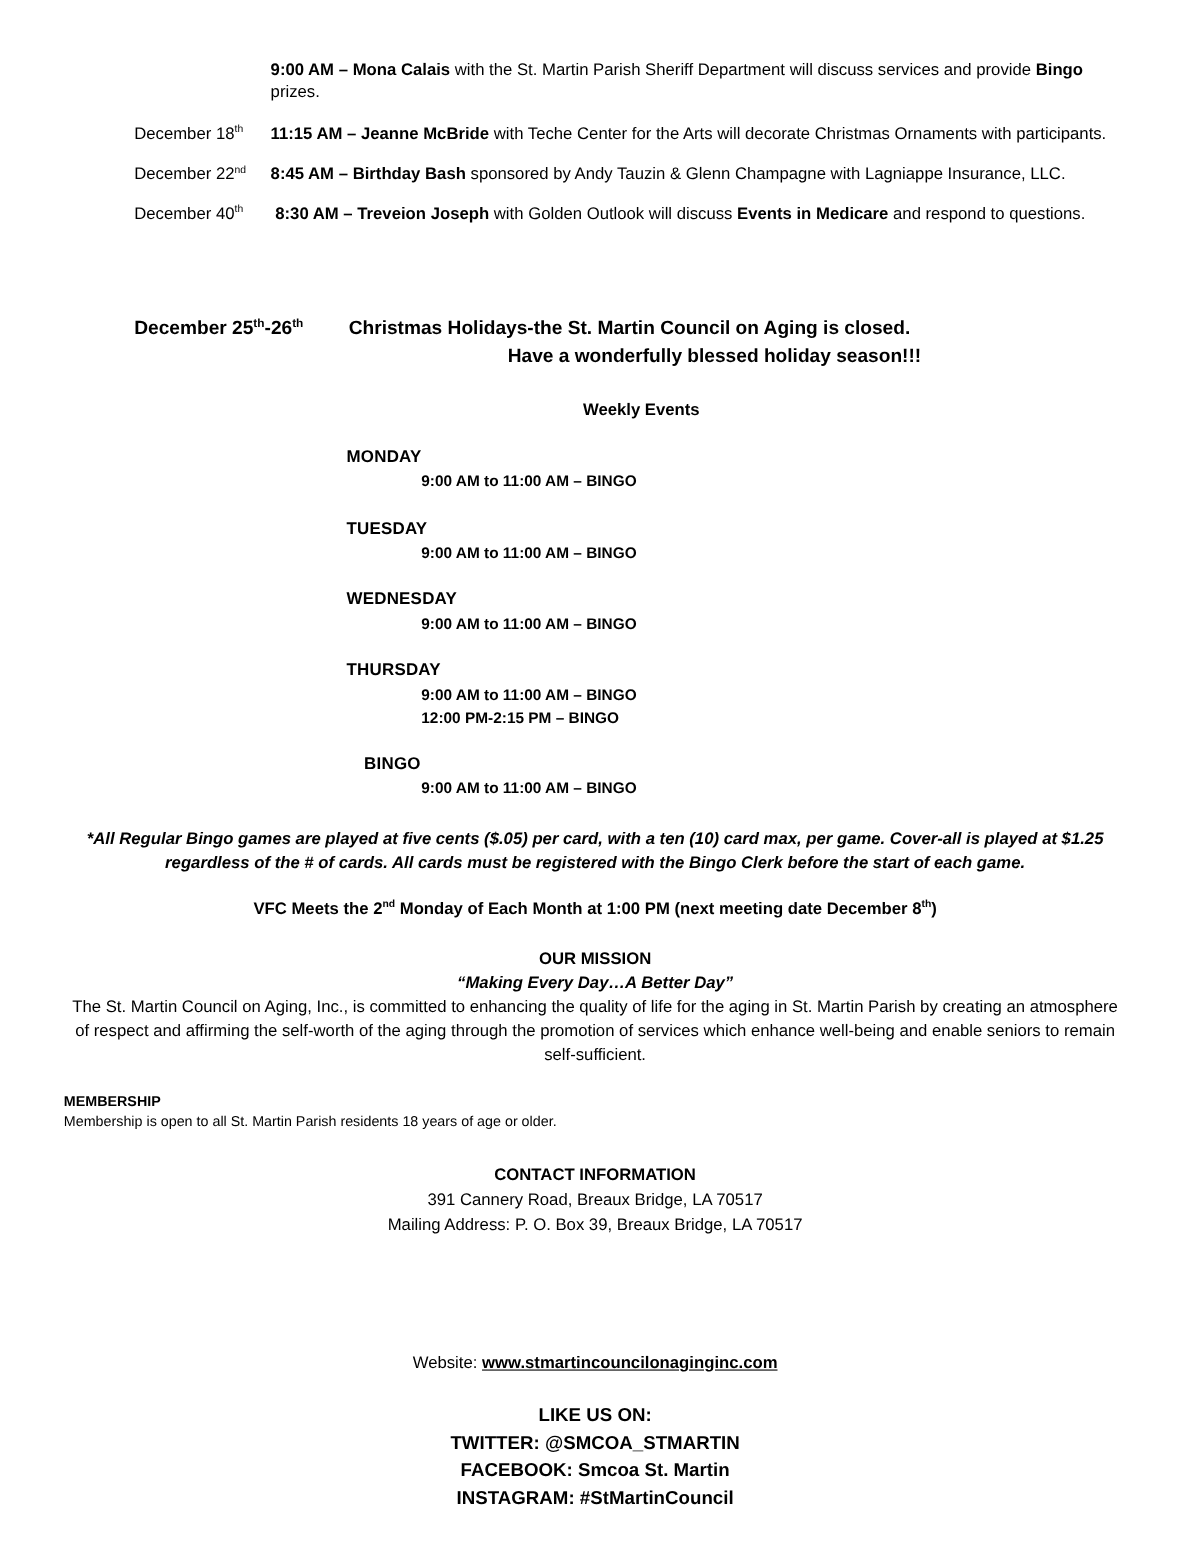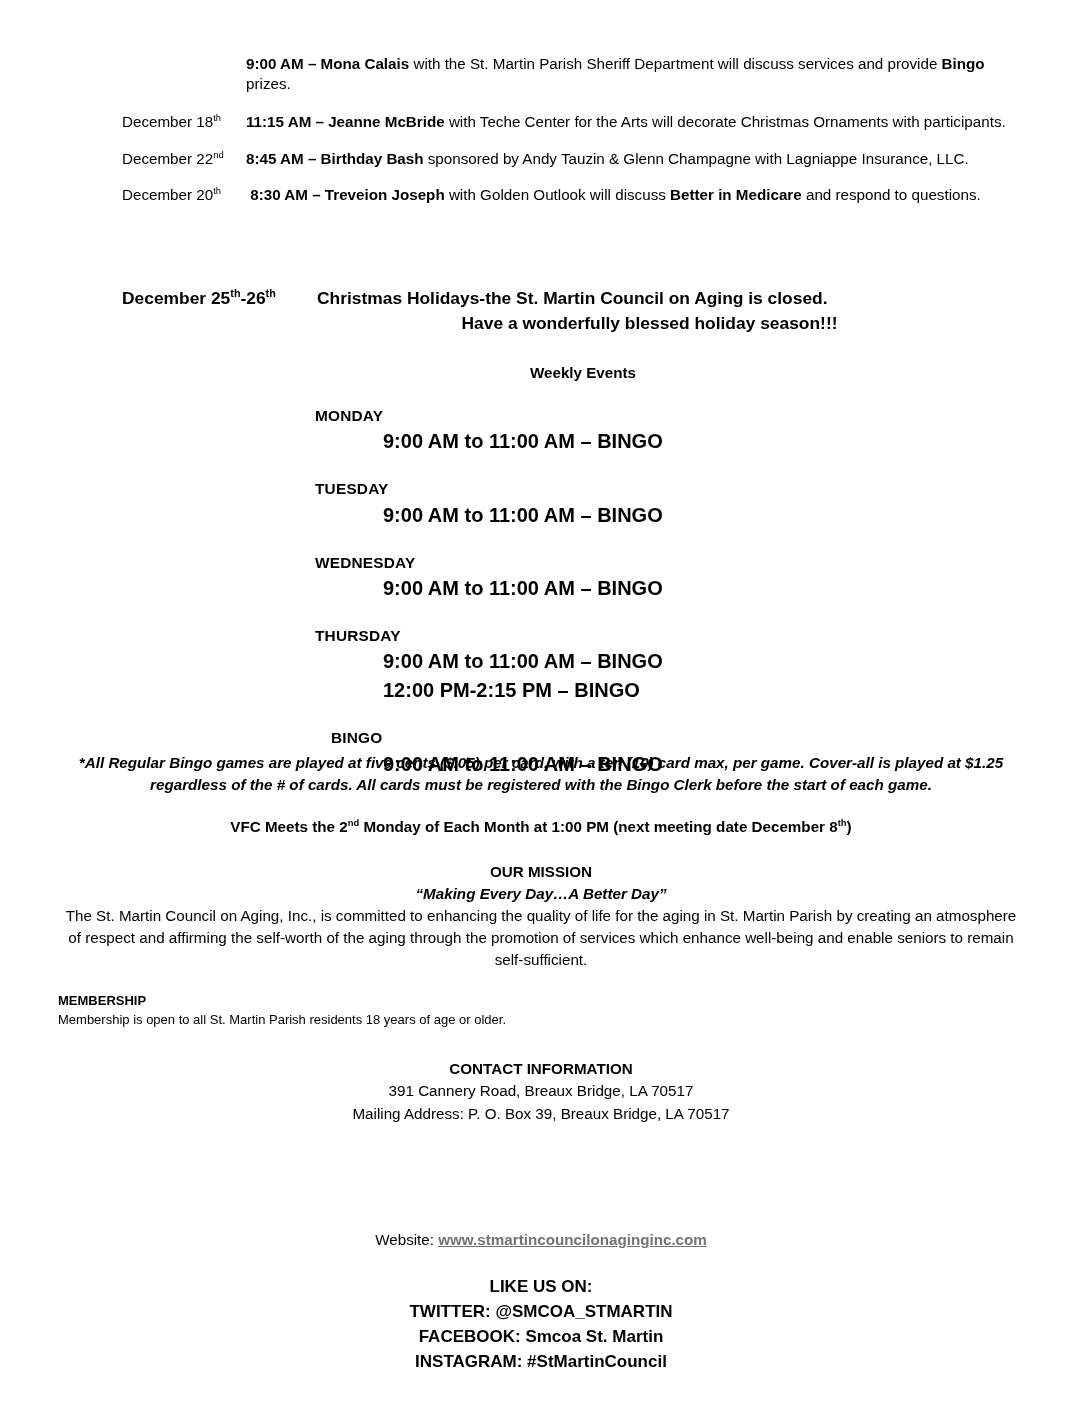--- a/index.html
+++ b/index.html
@@ -101,21 +101,21 @@
   .day-block { margin-bottom: 22px; }
   .day-name {
     font-weight: bold;
     font-size: 15.4px;
     letter-spacing: 0.2px;
     line-height: 1.45;
   }
   .day-name.indent-extra { margin-left: 16px; }
   .day-time {
     font-weight: bold;
-    font-size: 20px;
+    font-size: 14px;
     margin-left: 68px;
     line-height: 1.45;
   }
 
   
   .bingo-note {
     position: absolute;
     left: 58px;
     top: 752px;
     width: 966px;
@@ -189,21 +189,21 @@
     position: absolute;
     left: 58px;
     top: 1231px;
     width: 966px;
     text-align: center;
     font-size: 15.2px;
   }
   .website-link {
     font-weight: bold;
     text-decoration: underline;
-    color: #737373;
+    color: #000000;
   }
 
   .social {
     position: absolute;
     left: 58px;
     top: 1275px;
     width: 966px;
     text-align: center;
     font-weight: bold;
     font-size: 17px;
@@ -226,22 +226,22 @@
       <div class="event-date"><span>December</span>&nbsp;<span>18</span><sup>th</sup></div>
       <div class="event-text"><span class="b">11:15 AM</span><span class="b"> – </span><span class="b">Jeanne McBride</span><span> with Teche Center for the Arts will decorate Christmas Ornaments with participants.</span></div>
     </div>
 
     <div class="event-row">
       <div class="event-date"><span>December</span>&nbsp;<span>22</span><sup>nd</sup></div>
       <div class="event-text"><span class="b">8:45 AM</span><span class="b"> – </span><span class="b">Birthday Bash</span><span> sponsored by Andy Tauzin &amp; Glenn Champagne with Lagniappe Insurance, LLC.</span></div>
     </div>
 
     <div class="event-row">
-      <div class="event-date"><span>December</span>&nbsp;<span>20</span><sup>th</sup></div>
-      <div class="event-text">&nbsp;<span class="b">8:30 AM</span><span class="b"> – </span><span class="b">Treveion Joseph</span><span> with Golden Outlook will discuss </span><span class="b">Better in Medicare</span><span> and respond to questions.</span></div>
+      <div class="event-date"><span>December</span>&nbsp;<span>40</span><sup>th</sup></div>
+      <div class="event-text">&nbsp;<span class="b">8:30 AM</span><span class="b"> – </span><span class="b">Treveion Joseph</span><span> with Golden Outlook will discuss </span><span class="b">Events in Medicare</span><span> and respond to questions.</span></div>
     </div>
 
   </div>
 
   <div class="holiday">
     <div class="holiday-line1">
       <div class="holiday-date"><span>December</span>&nbsp;<span>25</span><sup>th</sup><span>-</span><span>26</span><sup>th</sup></div>
       <div class="holiday-msg">Christmas Holidays-the St. Martin Council on Aging is closed.</div>
     </div>
     <div class="holiday-line2">Have a wonderfully blessed holiday season!!!</div>

